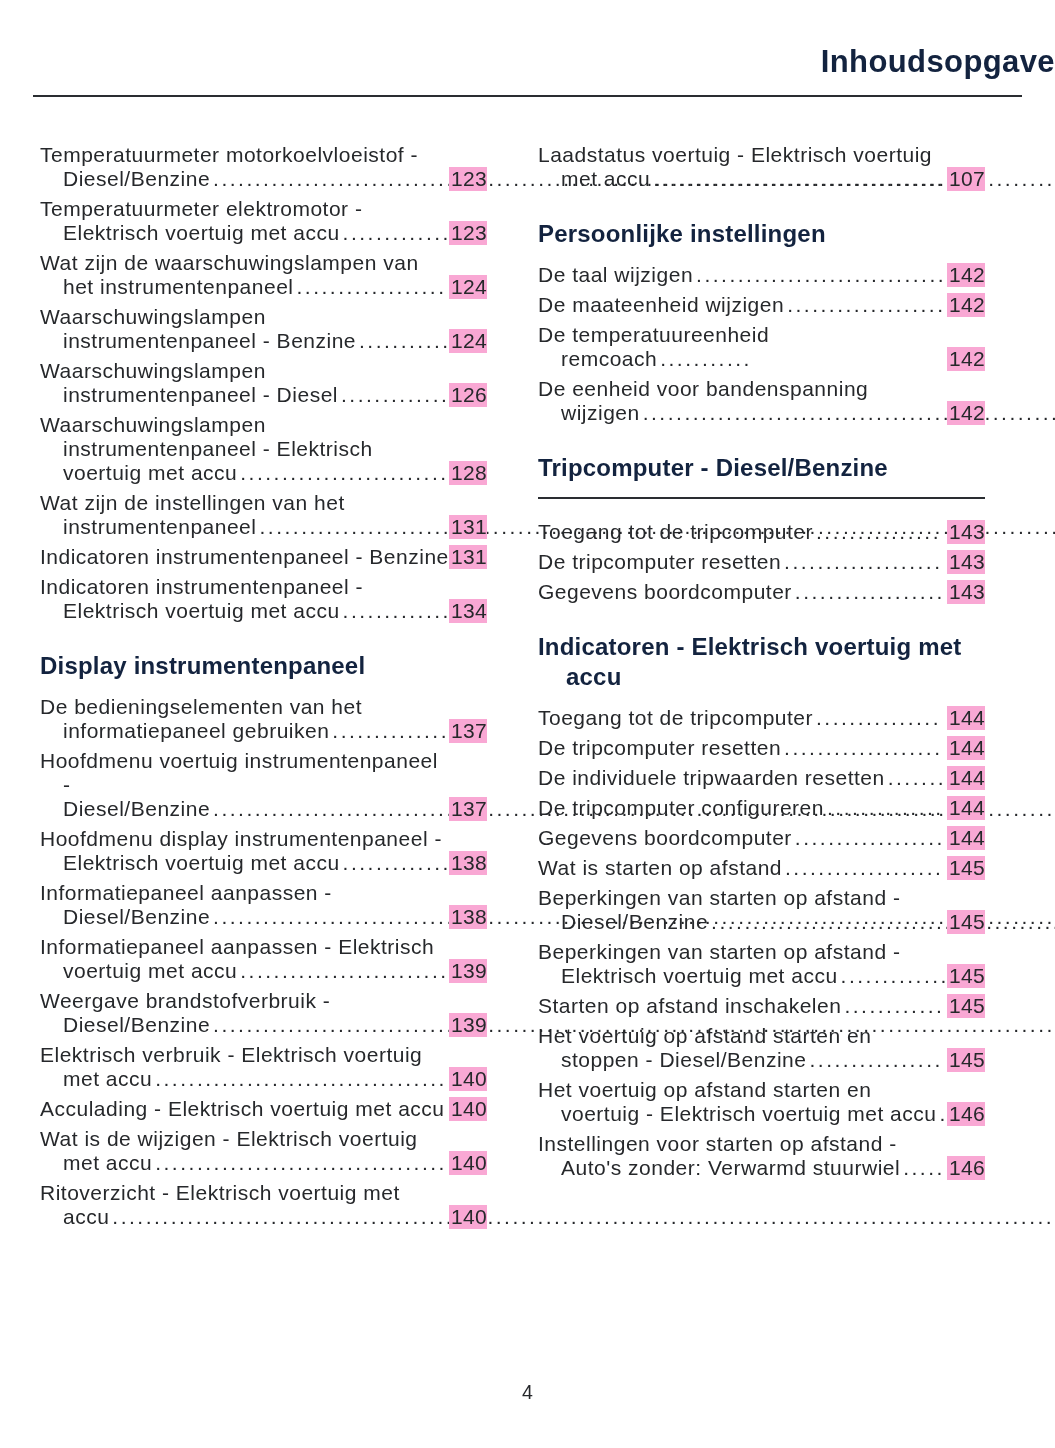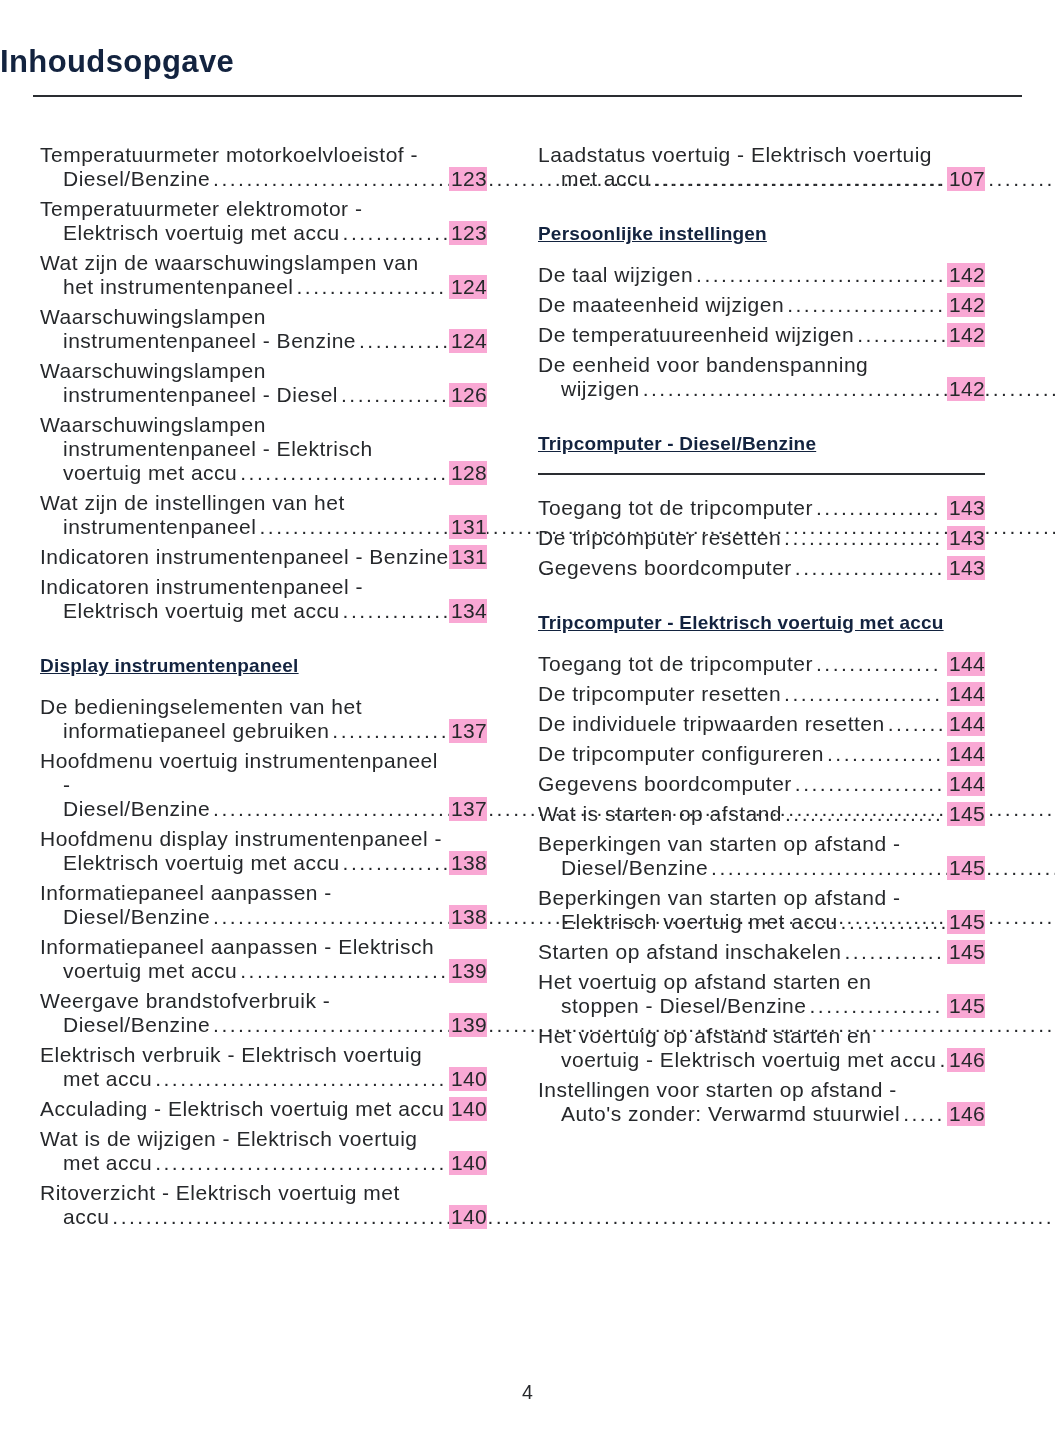--- a/index.html
+++ b/index.html
@@ -11,21 +11,21 @@
     font-family: "Liberation Sans", "DejaVu Sans", sans-serif;
     color: var(--text-color, #26282b);
   }
   .page {
     position: relative;
     width: 1055px;
     height: 1448px;
     padding-top: 44px;
   }
   .title {
-    text-align: left;
+    text-align: right;
     font-size: 31px;
     line-height: 36px;
     font-weight: 700;
     letter-spacing: 0.4px;
     color: var(--heading-color, #13233f);
   }
   .title-rule {
     height: 0;
     border-top: 2px solid var(--rule-color, #2a2d31);
     margin: 15px 33px 0 33px;
@@ -56,29 +56,28 @@
   .num {
     position: absolute;
     right: 0;
     bottom: 0;
     text-indent: 0;
     letter-spacing: 0.3px;
     background: #f9a8d4;
     padding-left: 2px;
   }
   .toc-heading {
-    font-size: 19px;
+    font-size: 24px;
     line-height: 30px;
     font-weight: 700;
     color: var(--heading-color, #13233f);
     letter-spacing: 0.2px;
     margin: 28px 0 14px 0;
     padding-left: 28px;
     text-indent: -28px;
-    text-decoration: underline;
   }
   .heading-rule {
     height: 0;
     border-top: 2px solid var(--rule-color, #2a2d31);
     margin: 0 0 21px 0;
   }
   .footer {
     position: absolute;
     left: 0;
     bottom: 44px;
@@ -117,28 +116,28 @@
         <div class="entry"><span class="lbl">Elektrisch verbruik - Elektrisch voertuig met accu</span><span class="leader">...................................</span><span class="num">140</span></div>
         <div class="entry"><span class="lbl">Acculading - Elektrisch voertuig met accu</span><span class="leader"></span><span class="num">140</span></div>
         <div class="entry"><span class="lbl">Wat is de wijzigen - Elektrisch voertuig met accu</span><span class="leader">...................................</span><span class="num">140</span></div>
         <div class="entry"><span class="lbl">Ritoverzicht - Elektrisch voertuig met accu</span><span class="leader">......................................................................................................................................................</span><span class="num">140</span></div>
       </section>
     <section class="col" id="col-right">
         <div class="entry"><span class="lbl">Laadstatus voertuig - Elektrisch voertuig met accu</span><span class="leader">...................................</span><span class="num">107</span></div>
         <h2 class="toc-heading">Persoonlijke instellingen</h2>
         <div class="entry"><span class="lbl">De taal wijzigen</span><span class="leader">..............................</span><span class="num">142</span></div>
         <div class="entry"><span class="lbl">De maateenheid wijzigen</span><span class="leader">...................</span><span class="num">142</span></div>
-        <div class="entry"><span class="lbl">De temperatuureenheid wijzigen</span><span class="leader">...........</span><span class="num">142</span></div>
+        <div class="entry"><span class="lbl">De temperatuureenheid remcoach</span><span class="leader">...........</span><span class="num">142</span></div>
         <div class="entry"><span class="lbl">De eenheid voor bandenspanning wijzigen</span><span class="leader">......................................................................................................................................................</span><span class="num">142</span></div>
         <h2 class="toc-heading">Tripcomputer - Diesel/Benzine</h2>
         <div class="heading-rule"></div>
         <div class="entry"><span class="lbl">Toegang tot de tripcomputer</span><span class="leader">...............</span><span class="num">143</span></div>
         <div class="entry"><span class="lbl">De tripcomputer resetten</span><span class="leader">...................</span><span class="num">143</span></div>
         <div class="entry"><span class="lbl">Gegevens boordcomputer</span><span class="leader">..................</span><span class="num">143</span></div>
-        <h2 class="toc-heading">Tripcomputer - Elektrisch voertuig met accu</h2>
+        <h2 class="toc-heading">Indicatoren - Elektrisch voertuig met accu</h2>
         <div class="entry"><span class="lbl">Toegang tot de tripcomputer</span><span class="leader">...............</span><span class="num">144</span></div>
         <div class="entry"><span class="lbl">De tripcomputer resetten</span><span class="leader">...................</span><span class="num">144</span></div>
         <div class="entry"><span class="lbl">De individuele tripwaarden resetten</span><span class="leader">.......</span><span class="num">144</span></div>
         <div class="entry"><span class="lbl">De tripcomputer configureren</span><span class="leader">..............</span><span class="num">144</span></div>
         <div class="entry"><span class="lbl">Gegevens boordcomputer</span><span class="leader">..................</span><span class="num">144</span></div>
         <div class="entry"><span class="lbl">Wat is starten op afstand</span><span class="leader">...................</span><span class="num">145</span></div>
         <div class="entry"><span class="lbl">Beperkingen van starten op afstand - Diesel/Benzine</span><span class="leader">......................................................................................................................................................</span><span class="num">145</span></div>
         <div class="entry"><span class="lbl">Beperkingen van starten op afstand - Elektrisch voertuig met accu</span><span class="leader">.............</span><span class="num">145</span></div>
         <div class="entry"><span class="lbl">Starten op afstand inschakelen</span><span class="leader">............</span><span class="num">145</span></div>
         <div class="entry"><span class="lbl">Het voertuig op afstand starten en stoppen - Diesel/Benzine</span><span class="leader">................</span><span class="num">145</span></div>

